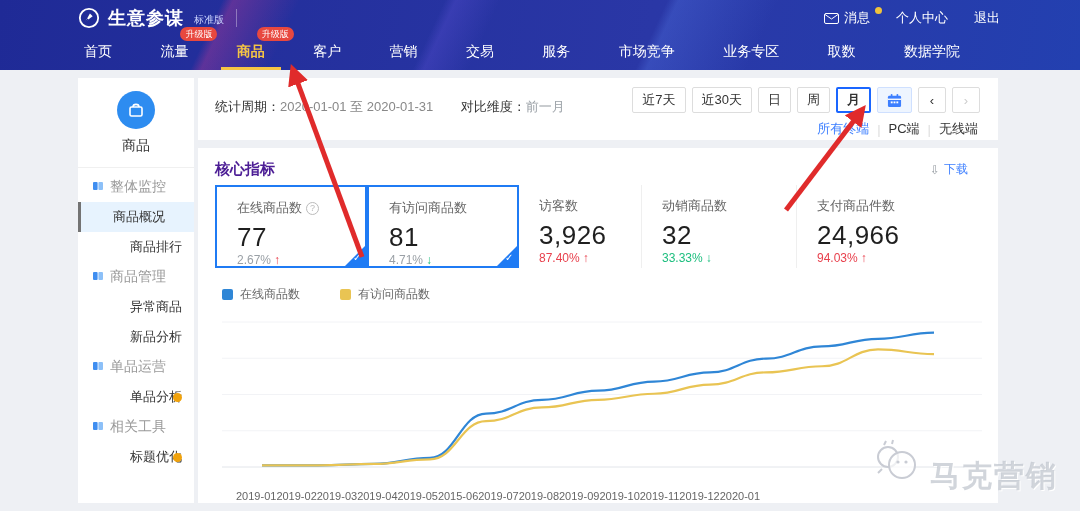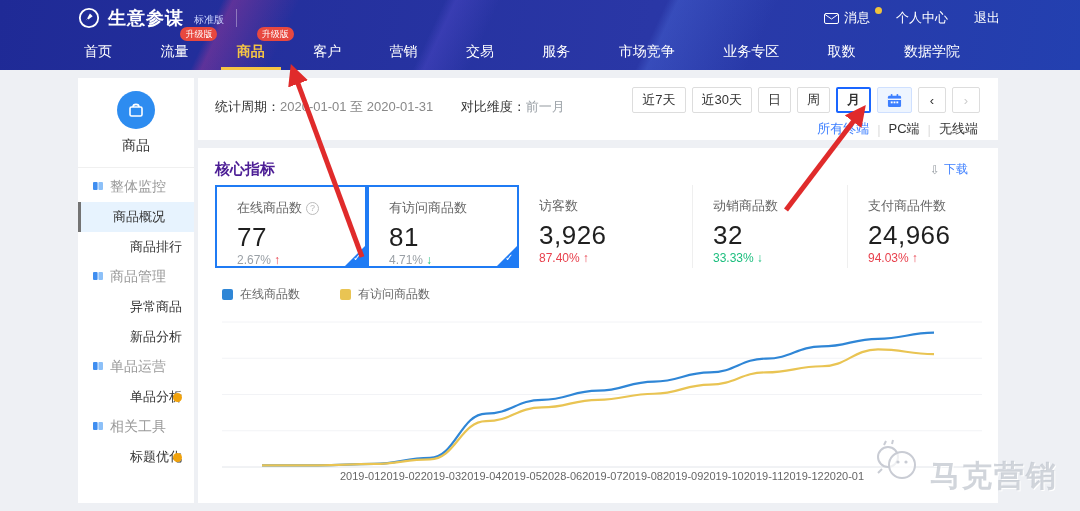--- a/index.html
+++ b/index.html
@@ -82,21 +82,21 @@
   .arr-up { color:#e8414d; font-weight:bold; } .arr-down { color:#1cbe7e; font-weight:bold; }
   .corner-check { position:absolute; right:-1px; bottom:-1px; width:0; height:0; border-left:22px solid transparent; border-bottom:22px solid #1f7bf4; }
   .corner-check span { position:absolute; left:-13px; top:7px; color:#fff; font-size:10px; }
   .vdiv { border-right:1px solid #efefef; }
   
   .legend { position:absolute; left:24px; top:138px; display:flex; gap:40px; }
   .legend-item { display:flex; align-items:center; gap:7px; font-size:12px; color:#666; cursor:pointer; }
   .legend-swatch { width:11px; height:11px; border-radius:2px; }
   
   #chart-wrap { position:absolute; left:24px; top:164px; width:760px; height:162px; }
-  .xlabels { position:absolute; left:24px; top:322px; width:756px; display:flex; justify-content:center; padding:0 10px 0 14px; font-size:11px; color:#666; }
+  .xlabels { position:absolute; left:24px; top:342px; width:756px; display:flex; justify-content:flex-start; padding:0 10px 0 14px; font-size:11px; color:#666; }
   
   .watermark { position:absolute; left:872px; top:424px; z-index:5; display:flex; align-items:center; gap:6px; pointer-events:none; }
   .watermark-text { font-size:30px; font-weight:bold; color:rgba(185,190,200,.65); text-shadow:1px 1px 0 #fff; letter-spacing:2px; white-space:nowrap;margin-top:32px; }
   
   #annot { position:absolute; left:0; top:0; z-index:10; pointer-events:none; }
 </style>
 </head>
 <body>
 
 <div class="top-header">
@@ -264,21 +264,21 @@
         </div>
         <div class="cvalue">81</div>
         <div class="cchange">
           <span class="pct-gray">4.71%</span>
           <span class="arr-down">↓</span>
         </div>
         <div class="corner-check">
           <span>✓</span>
         </div>
       </div>
-      <div class="mcard vdiv" style="width: 174px;">
+      <div class="mcard vdiv" style="width: 123px;">
         <div class="clabel">
           <span>访客数</span>
         </div>
         <div class="cvalue">3,926</div>
         <div class="cchange">
           <span class="pct-up">87.40%</span>
           <span class="arr-up">↑</span>
         </div>
       </div>
       <div class="mcard vdiv" style="width: 155px;">
@@ -322,21 +322,21 @@
         <path d="M40,153.47368421052633 C65.2,153.47368421052633 70.8,153.47368421052633 96,153.47368421052633 C121.2,153.47368421052633 126.8,151.94736842105263 152,151.94736842105263 C177.2,151.94736842105263 182.8,145.8421052631579 208,145.8421052631579 C233.2,145.8421052631579 238.8,101.57894736842105 264,101.57894736842105 C289.2,101.57894736842105 294.8,87.84210526315789 320,87.84210526315789 C345.2,87.84210526315789 350.8,78.6842105263158 376,78.6842105263158 C401.2,78.6842105263158 406.8,69.5263157894737 432,69.5263157894737 C457.2,69.5263157894737 462.8,60.368421052631575 488,60.368421052631575 C513.2,60.368421052631575 518.8,46.631578947368425 544,46.631578947368425 C569.2,46.631578947368425 574.8,34.421052631578945 600,34.421052631578945 C625.2,34.421052631578945 630.8,26.78947368421052 656,26.78947368421052 C681.2,26.78947368421052 686.8,20.68421052631578 712,20.68421052631578" fill="none" stroke="#2f86d6" stroke-width="2.2"></path>
         <path d="M40,153.47368421052633 C65.2,153.47368421052633 70.8,153.47368421052633 96,153.47368421052633 C121.2,153.47368421052633 126.8,151.94736842105263 152,151.94736842105263 C177.2,151.94736842105263 182.8,147.3684210526316 208,147.3684210526316 C233.2,147.3684210526316 238.8,109.21052631578948 264,109.21052631578948 C289.2,109.21052631578948 294.8,95.47368421052632 320,95.47368421052632 C345.2,95.47368421052632 350.8,87.84210526315789 376,87.84210526315789 C401.2,87.84210526315789 406.8,81.73684210526315 432,81.73684210526315 C457.2,81.73684210526315 462.8,72.57894736842105 488,72.57894736842105 C513.2,72.57894736842105 518.8,60.368421052631575 544,60.368421052631575 C569.2,60.368421052631575 574.8,54.263157894736835 600,54.263157894736835 C625.2,54.263157894736835 630.8,37.473684210526315 656,37.473684210526315 C681.2,37.473684210526315 686.8,42.05263157894737 712,42.05263157894737" fill="none" stroke="#e9c453" stroke-width="2.2"></path>
       </svg>
   </div>
   <div class="xlabels">
       <span>2019-01</span>
       <span>2019-02</span>
       <span>2019-03</span>
       <span>2019-04</span>
       <span>2019-05</span>
-      <span>2028-06</span>
+      <span>2015-06</span>
       <span>2019-07</span>
       <span>2019-08</span>
       <span>2019-09</span>
       <span>2019-10</span>
       <span>2019-11</span>
       <span>2019-12</span>
       <span>2020-01</span>
     </div>
 </div>
 

